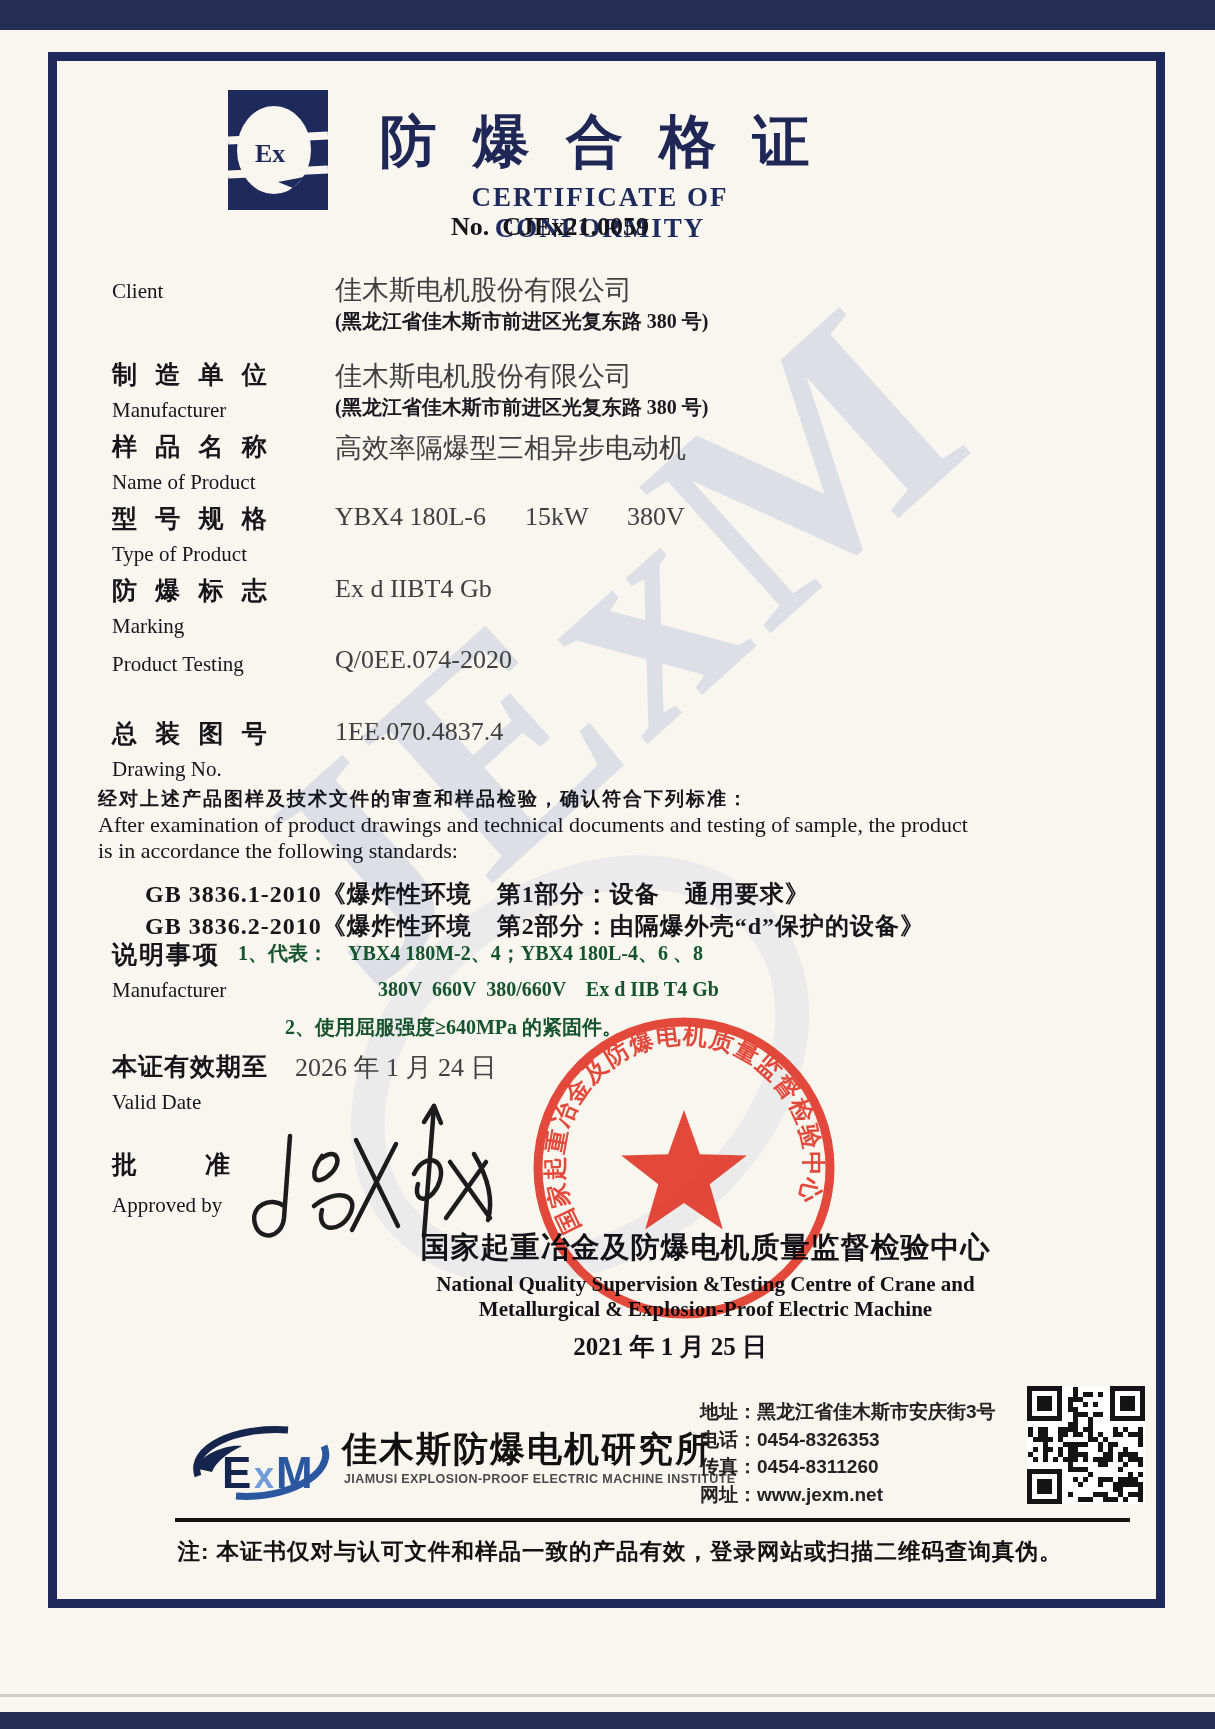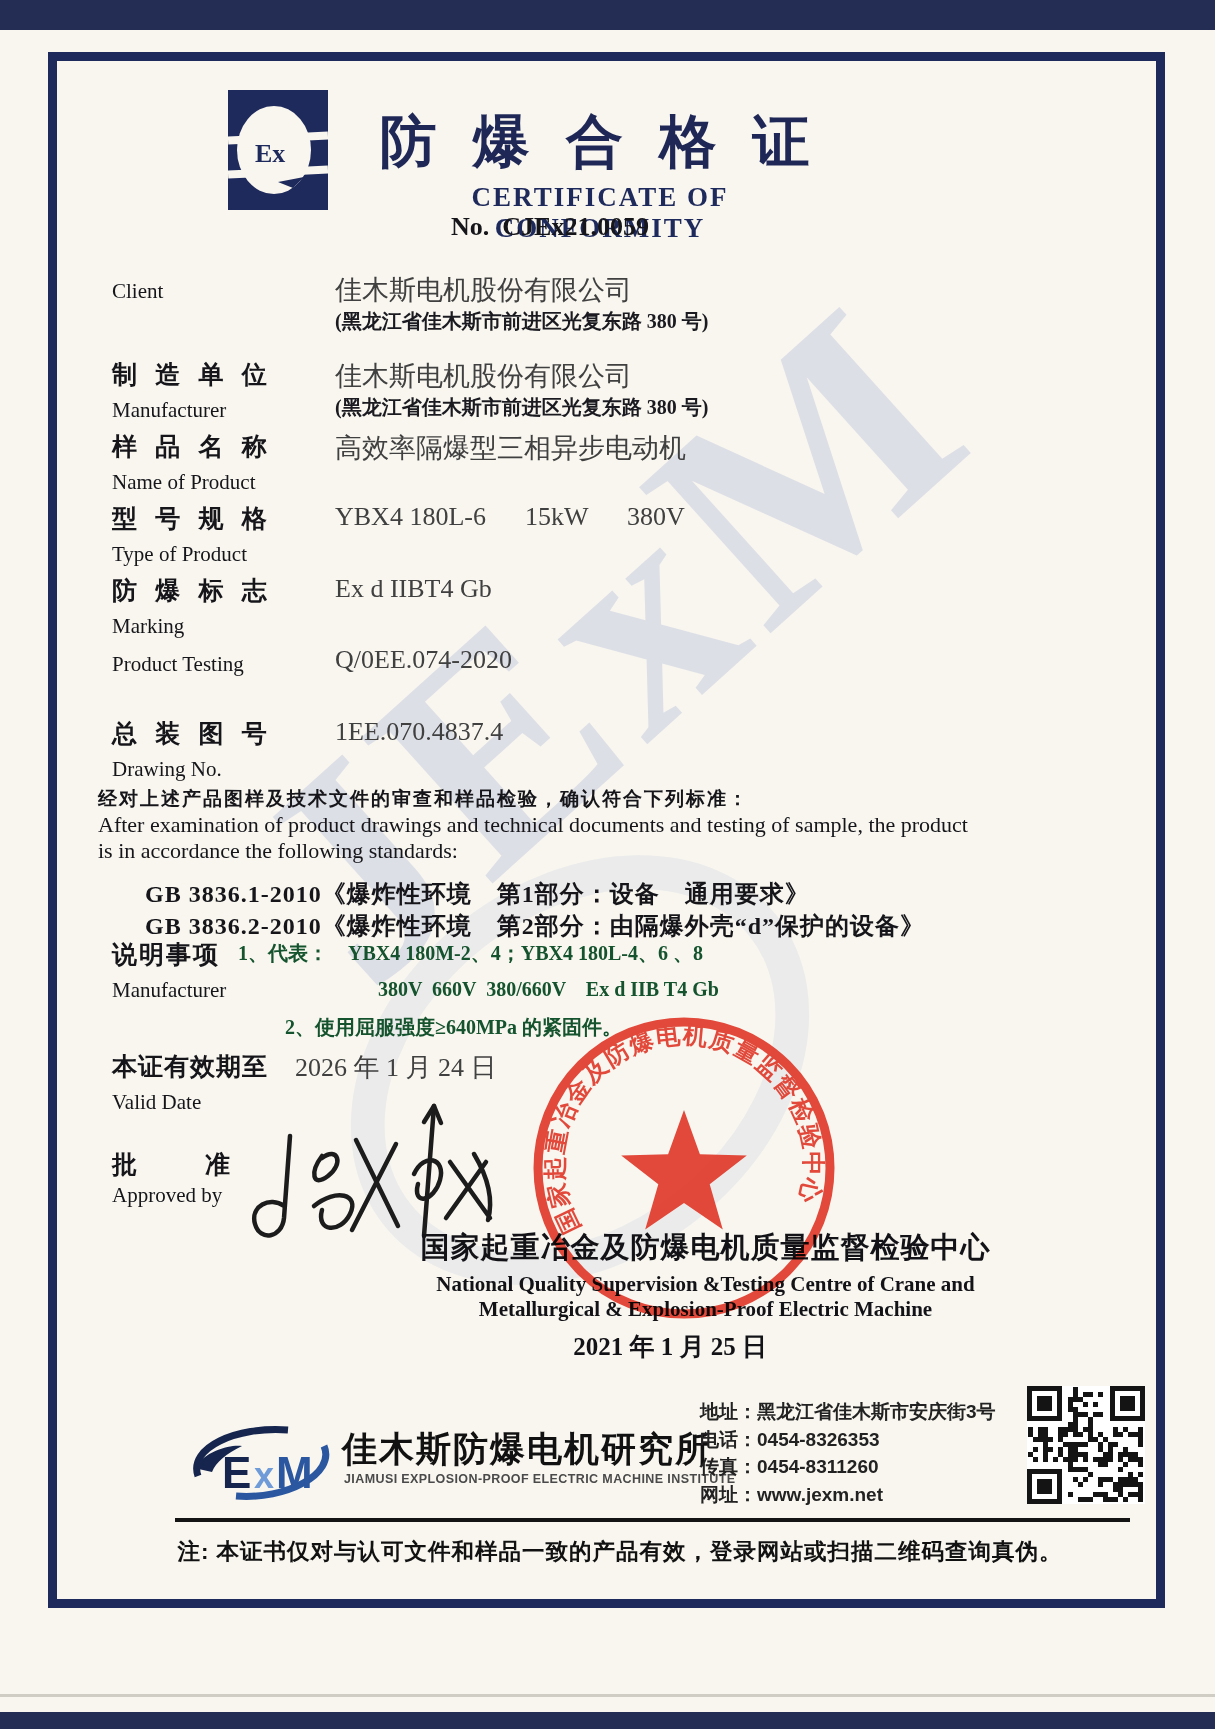--- a/index.html
+++ b/index.html
@@ -149,21 +149,21 @@
   <div class="expl-line" style="left:285px; top:1014px">2、使用屈服强度≥640MPa 的紧固件。</div>
 
   <div class="row" style="top:1050px">
     <div class="lab-cn" style="letter-spacing:1px">本证有效期至</div>
     <div class="lab-en">Valid Date</div>
     <div class="val" style="left:183px">2026 年 1 月 24 日</div>
   </div>
 
   <div class="row" style="top:1148px">
     <div class="lab-cn">批　　准</div>
-    <div class="lab-en" style="margin-top:2px">Approved by</div>
+    <div class="lab-en" style="margin-top:12px">Approved by</div>
   </div>
 
   <svg class="sig-svg" width="270" height="185" viewBox="0 0 270 185">
     <g fill="none" stroke="#1c1c1c" stroke-width="4.5" stroke-linecap="round" stroke-linejoin="round">
       <path d="M52,58 L46,140 C44,160 22,164 17,146 C12,128 32,118 46,128"></path>
       <path d="M84,78 C72,94 74,110 90,98 C106,86 100,68 84,80"></path>
       <path d="M76,128 C98,110 122,116 112,136 C102,156 78,154 84,132"></path>
       <path d="M118,62 L160,148 M158,66 L114,152"></path>
       <path d="M186,158 L196,28"></path>
       <path d="M196,28 l-10,16 M196,28 l7,17"></path>

